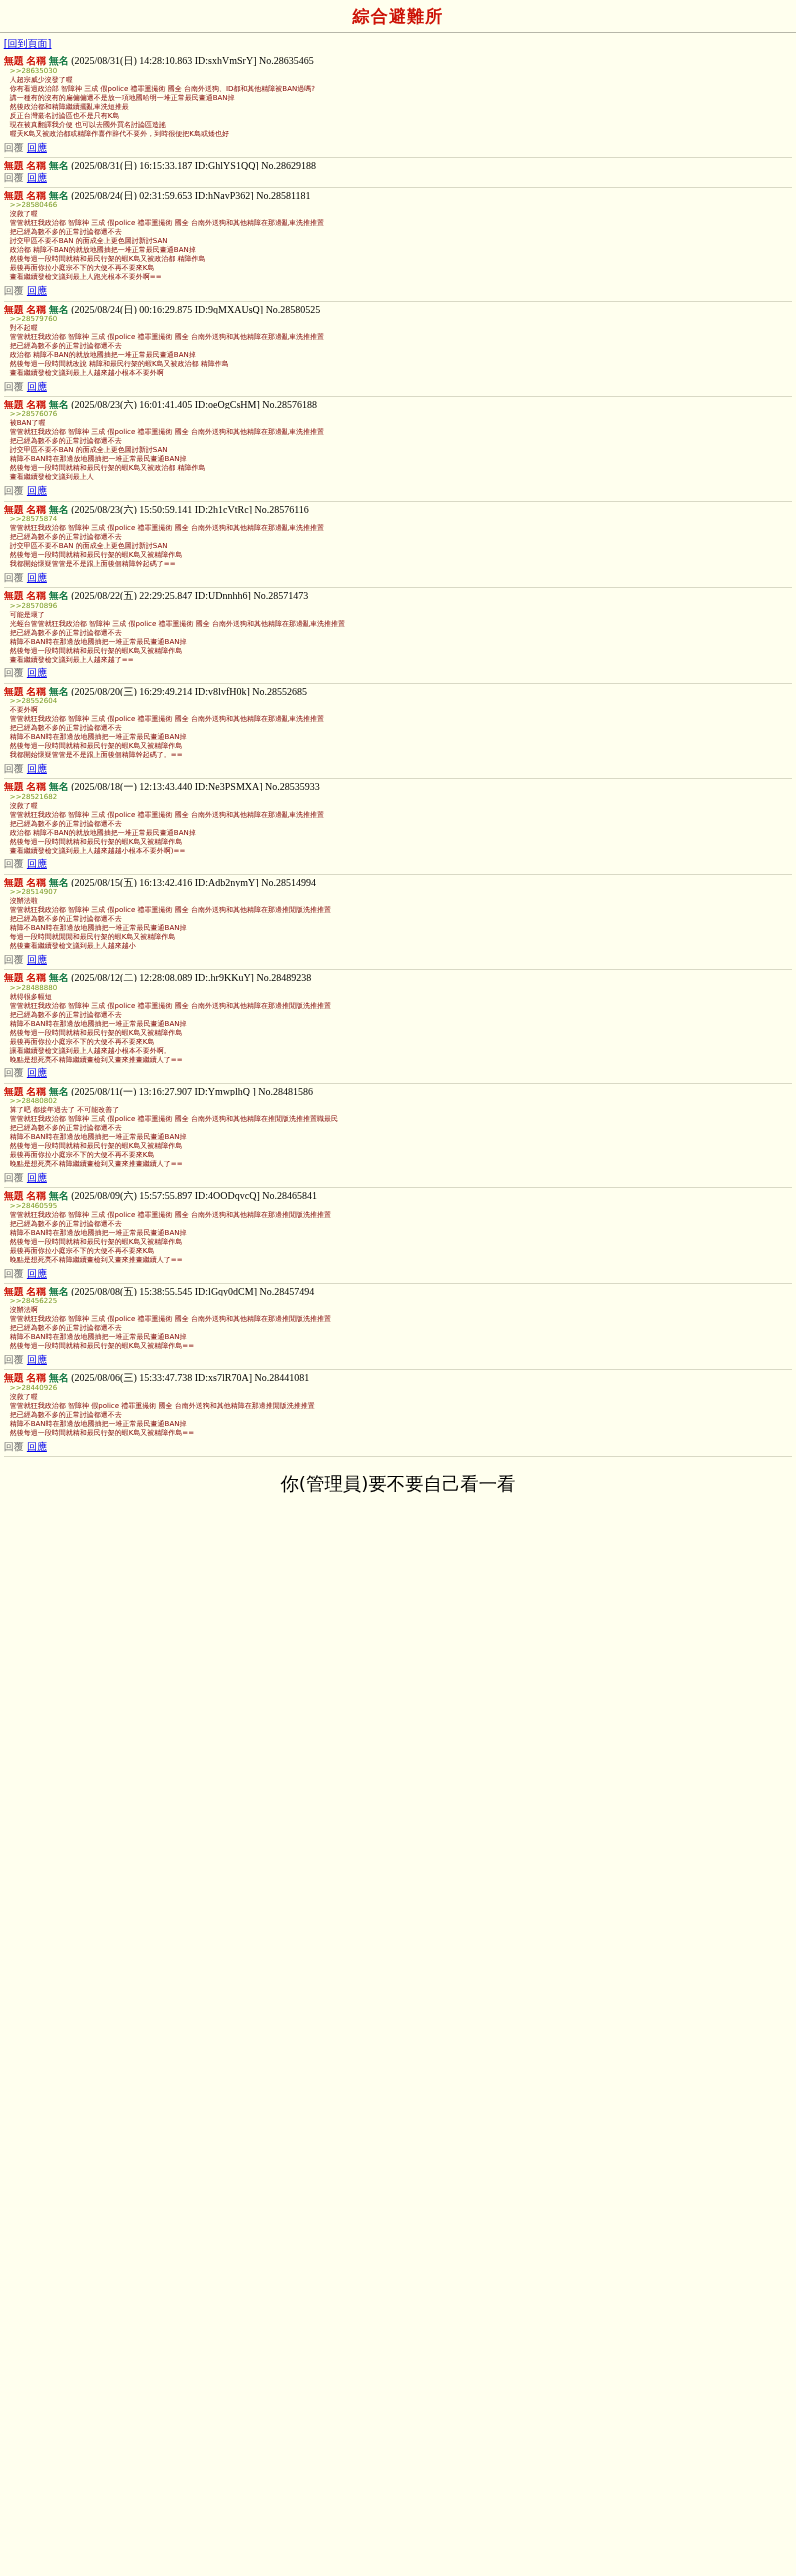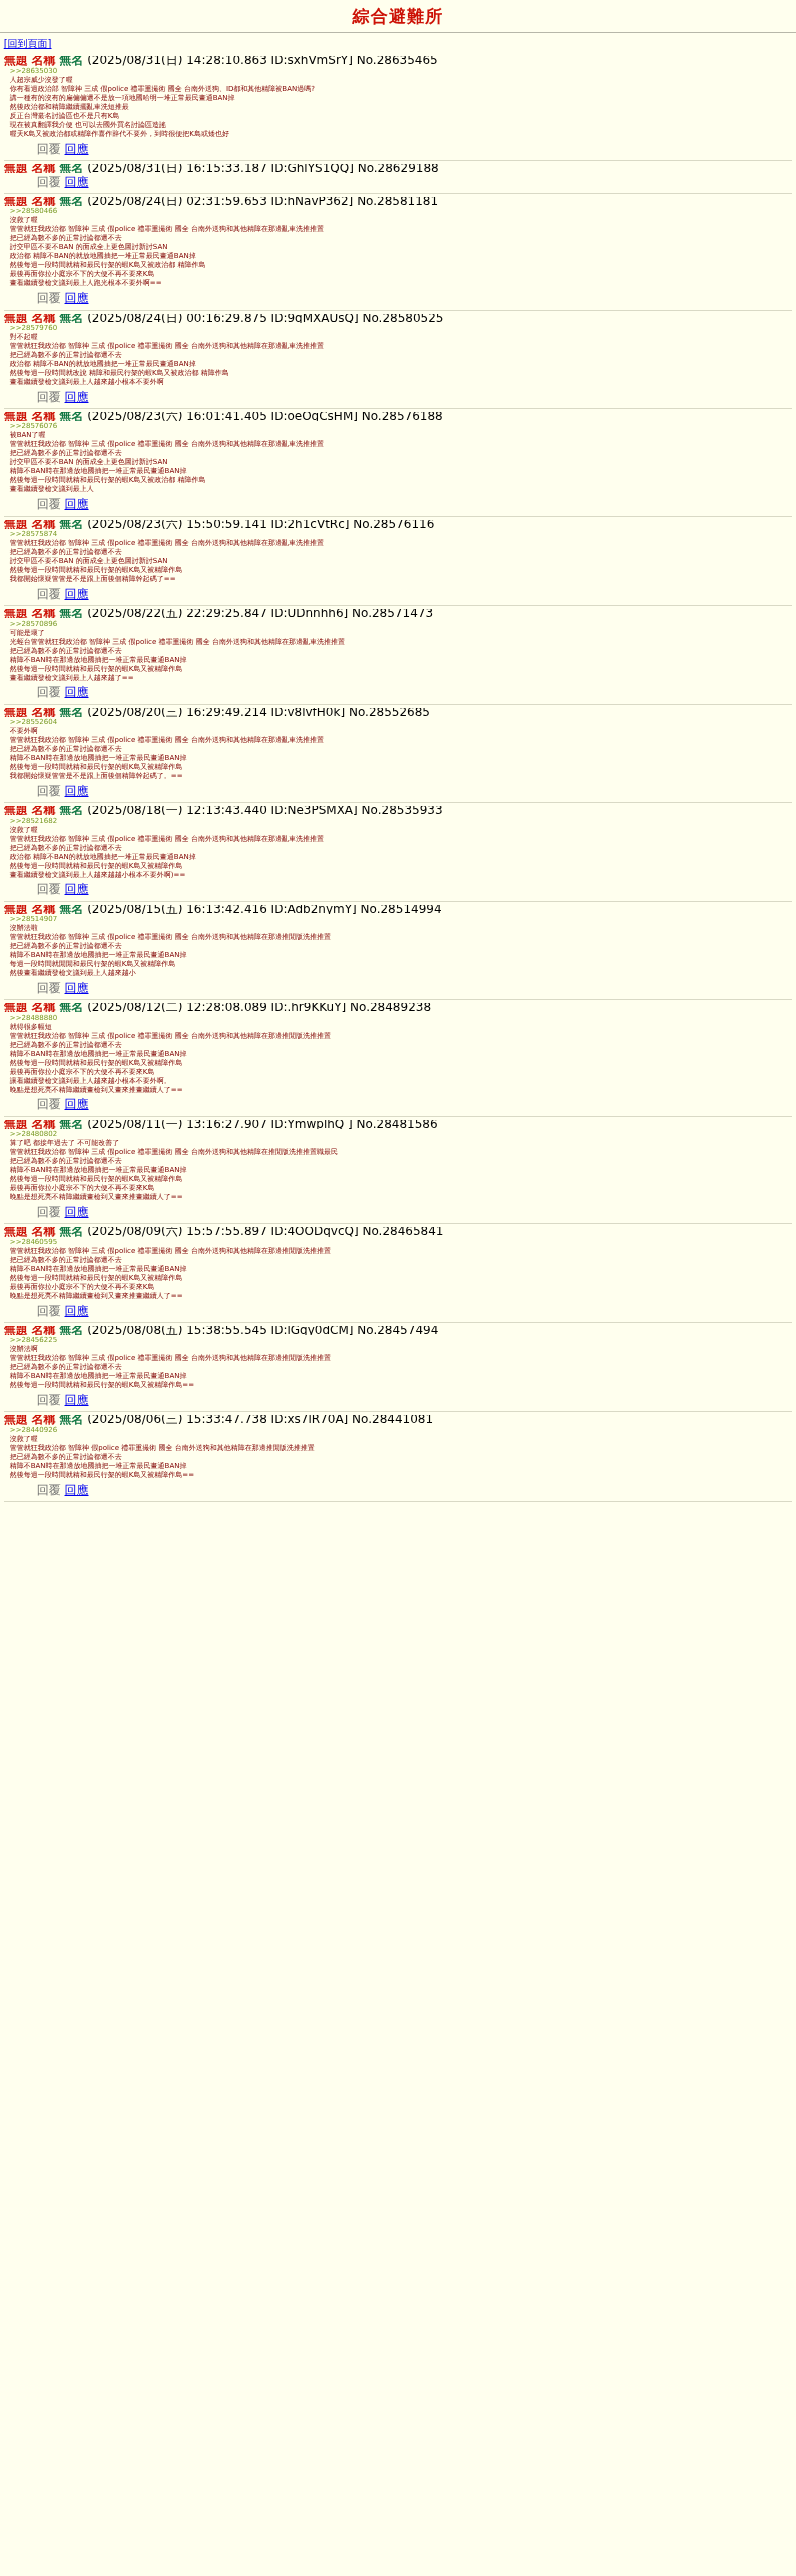--- a/index.html
+++ b/index.html
@@ -30,45 +30,45 @@
   }
   .backlink a { color: #0000EE; text-decoration: underline; }
 
   .threads { padding: 0 3.7px 0 3.7px; }
 
   .post {
     padding: 1.2px 0 0 0;
     margin: 0 0 0 0;
   }
   .post-header {
-    font-size: 12px;
+    font-size: 10px;
     line-height: 9.2px;
     white-space: nowrap;
     overflow: hidden;
+    font-family: Liberation Serif, serif;
   }
   .lbl-no { color: #CC1105; font-weight: bold; }
   .lbl-name { color: #CC1105; font-weight: bold; }
   .name-val { color: #117743; font-weight: bold; }
   .meta { color: #000; }
   .postno { color: #000; }
 
   .post-body {
     font-size: 7px;
     line-height: 9px;
     color: #800000;
     padding: 1.2px 0 1.2px 6.1px;
   }
   .post-body .quote { color: #789922; }
   .post-body div { white-space: pre-wrap; }
 
   .reply-line {
-    font-size: 12px;
+    font-size: 10px;
     color: #707070;
     padding: 0.6px 0 1.2px 0;
-    margin-left: 33px;
   }
   .reply-line a { color: #0000EE; text-decoration: underline; }
 
   .sep {
     border: 0;
     border-top: 0.6px solid #D9D9C5;
     margin: 1.2px 0 1.8px 0;
   }
 
   .footer-msg {
@@ -292,14 +292,15 @@
         <div>把已經為數不多的正常討論都還不去</div>
         <div>精障不BAN時在那邊放地國抽把一堆正常最民畫通BAN掉</div>
         <div>然後每過一段時間就精和最民行架的蝦K島又被精障作島==</div>
       </div>
       <div class="reply-line"><span>回覆</span> <a href="#">回應</a></div>
       <hr class="sep">
     </div>
   </div>
 
 <div class="footer-msg">
+  <div>你(管理員)要不要自己看一看</div>
 </div>
 
 
 </body></html>

